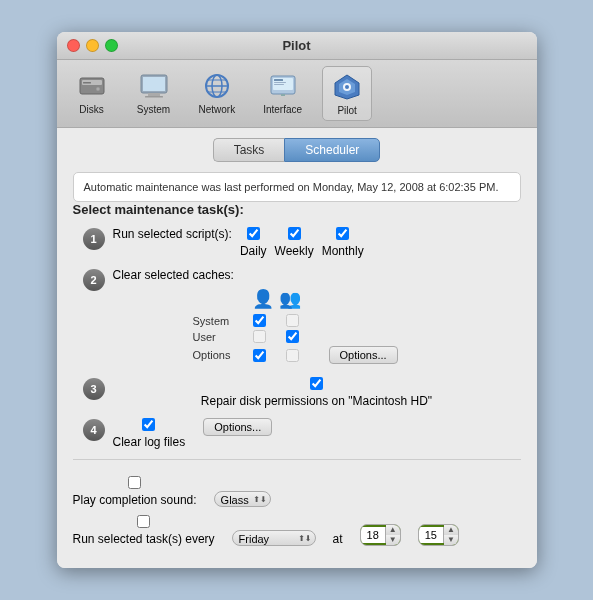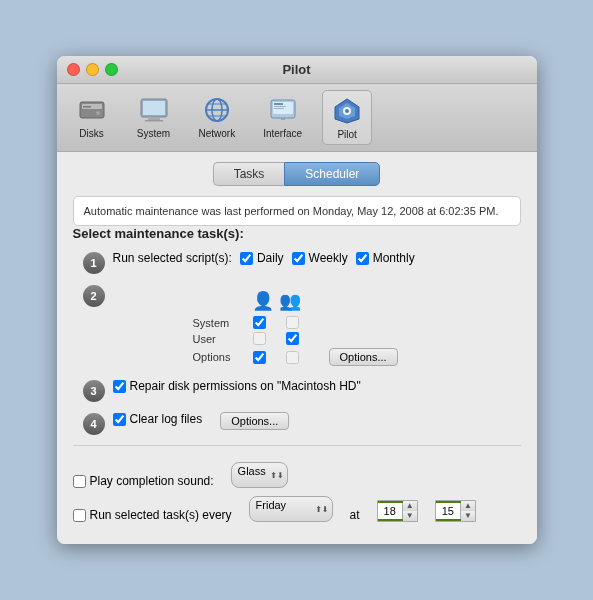--- a/index.html
+++ b/index.html
@@ -143,20 +143,21 @@
     .task-label-row {
       display: flex;
       align-items: flex-start;
       gap: 8px;
     }
     .checkbox-label {
       display: flex;
       align-items: center;
       gap: 4px;
       cursor: pointer;
+      flex-direction: column;
     }
     .checkbox-label input[type=checkbox] {
       width: 13px;
       height: 13px;
       cursor: pointer;
     }
     .caches-grid {
       margin-top: 6px;
       margin-left: 80px;
     }
@@ -201,21 +202,21 @@
     .bottom-row {
       display: flex;
       align-items: flex-end;
       margin-bottom: 8px;
       gap: 17px;
     }
     .select-box {
       background: linear-gradient(to bottom, #f0f0f0, #d8d8d8);
       border: 1px solid #aaa;
       border-radius: 8px;
-      padding: 2px 18px 10px 6px;
+      padding: 2px 18px 0 6px;
       font-size: 11px;
       appearance: none;
       -webkit-appearance: none;
       position: relative;
       cursor: pointer;
       outline: none;
     }
     .select-wrapper {
       position: relative;
       display: inline-block;
@@ -227,21 +228,21 @@
       top: 50%;
       transform: translateY(-50%);
       font-size: 8px;
       color: #555;
       pointer-events: none;
     }
     .spinner-box {
       display: inline-flex;
       align-items: center;
       border: 1px solid #aaa;
-      border-radius: 1px;
+      border-radius: 7px;
       overflow: hidden;
       background: #4d7c0f;
     }
     .spinner-value {
       padding: 2px 6px;
       font-size: 11px;
       min-width: 24px;
       text-align: center;
       background: white;
       border-right: 1px solid #aaa;
@@ -375,20 +376,23 @@
             <input type="checkbox" checked="" style="">
             <span>Monthly</span>
           </label>
         </div>
       </div>
     </div>
 
     <div class="task-row">
       <div class="task-number">2</div>
       <div class="task-content">
+        <div class="task-label-row">
+          <span>Clear selected caches:</span>
+        </div>
         <div class="caches-grid">
           <div class="cache-header">
             <span style="margin-left:60px; font-size:18px;">👤</span>
             <span style="font-size:18px;">👥</span>
           </div>
 
           <div class="cache-row">
             <span class="cache-row-label">System</span>
             <div class="cache-checks">
               <input type="checkbox" checked="" style="">

